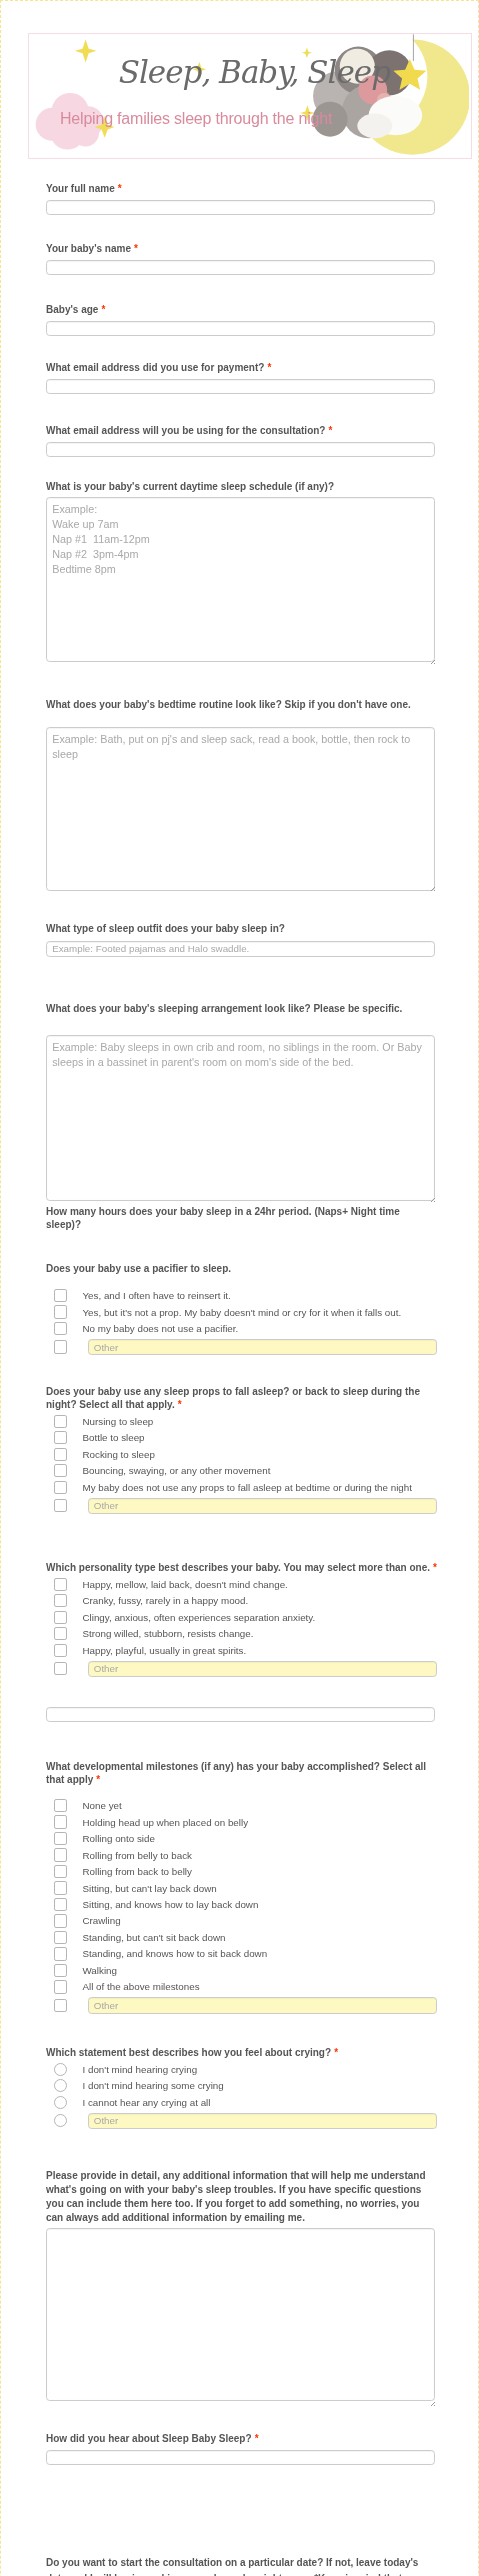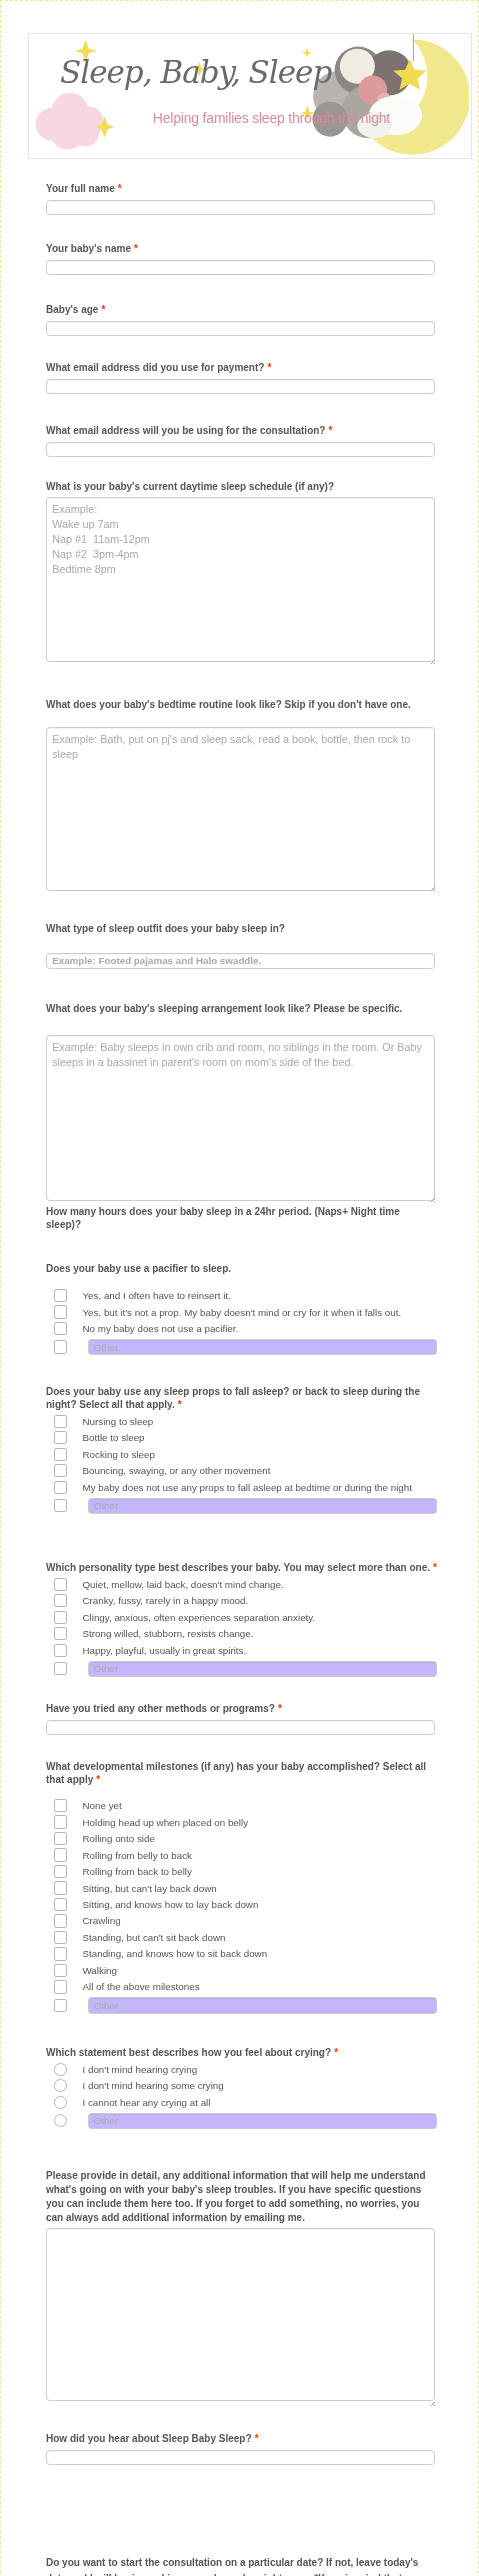--- a/index.html
+++ b/index.html
@@ -3,24 +3,24 @@
 <meta charset="utf-8">
 <style>
   html,body{margin:0;padding:0;background:#fff;}
   #page{position:relative;width:479px;height:3709px;margin:0 auto;background:#fff;
         border:1px dashed #f3e593;box-sizing:border-box;overflow:hidden;
         font-family:"Liberation Sans",sans-serif;}
   
   #banner{position:absolute;left:27px;top:32px;width:442px;height:124px;background:#fff;
           border:0.5px solid #f6dde4;}
   #banner svg{position:absolute;left:0;top:0;}
-  #banner-title{position:absolute;left:31px;top:19.6px;width:330px;text-align:left;
+  #banner-title{position:absolute;left:31px;top:19.6px;width:330px;text-align:right;
       font-family:"DejaVu Serif",serif;font-style:italic;font-size:31px;color:#6a6a6a;letter-spacing:-1px;}
-  #banner-tagline{position:absolute;left:31px;top:76px;width:330px;text-align:right;
-      font-size:14px;color:#d98b9d;letter-spacing:-0.2px;}
+  #banner-tagline{position:absolute;left:31px;top:76px;width:330px;text-align:left;
+      font-size:16px;color:#d98b9d;letter-spacing:-0.2px;}
   
   .q{position:absolute;left:45px;width:391px;color:#555;}
   .lbl{font-weight:bold;font-size:10px;line-height:13px;}
   .lbl .req{color:#ff3200;margin-left:3.1px;}
   .in{display:block;width:389px;height:15.5px;margin-top:4.6px;border:0.5px solid #ccc;border-radius:3.6px;
       background:#fff;box-shadow:inset 0 0.5px 1px rgba(0,0,0,.08);font-size:9.8px;color:#555;
       padding:1px 5.2px;box-sizing:border-box;font-family:"Liberation Sans",sans-serif;}
   .ta{display:block;width:389px;margin-top:4.1px;border:0.5px solid #ccc;border-radius:3.6px;background:#fff;
       box-shadow:inset 0 0.5px 1px rgba(0,0,0,.08);font-size:10.8px;color:#555;padding:4.1px 5.2px;
       box-sizing:border-box;resize:none;font-family:"Liberation Sans",sans-serif;line-height:15px;}
@@ -28,21 +28,21 @@
   .rsz{position:absolute;width:6.2px;height:6.2px;
        background:repeating-linear-gradient(-45deg,#999 0 0.8px,transparent 0.8px 2.6px);
        clip-path:polygon(100% 0,100% 100%,0 100%);}
   .opts{margin-top:4.1px;}
   .opt{display:flex;align-items:center;padding-left:7.7px;margin-bottom:4.1px;height:12.4px;}
   .box,.circ{width:11.3px;height:11.3px;border:1px solid #b5b5b5;background:#fff;flex:none;}
   .box{border-radius:2.1px;}
   .circ{border-radius:50%;}
   .otext{margin-left:15.5px;font-size:9.8px;color:#555;font-weight:normal;}
   .orow{display:flex;align-items:center;padding-left:7.7px;margin-bottom:4.1px;}
-  .oin{margin-left:20.6px;width:389px;height:16.5px;border:0.5px solid #ccc;border-radius:3.6px;background:#c4b5fd;
+  .oin{margin-left:20.6px;width:389px;height:16.5px;border:0.5px solid #ccc;border-radius:3.6px;background:#fef9c3;
        box-shadow:inset 0 0.5px 1px rgba(0,0,0,.08);font-size:9.8px;color:#555;padding:1px 5.2px;
        box-sizing:border-box;font-family:"Liberation Sans",sans-serif;}
 </style>
 </head>
 <body>
 
 <div id="page">
 
   <div id="banner">
     <svg width="440" height="123" viewBox="0 0 855 238">
@@ -126,21 +126,21 @@
   </div>
 
   <div class="q" style="top:697px">
     <div class="lbl">What does your baby's bedtime routine look like? Skip if you don't have one.</div>
     <textarea class="ta" style="height: 164px; margin-top: 16px;" placeholder="Example: Bath, put on pj's and sleep sack, read a book, bottle, then rock to sleep"></textarea>
     <div class="rsz" style="left:383px;top:187px"></div>
   </div>
 
   <div class="q" style="top:921px">
     <div class="lbl">What type of sleep outfit does your baby sleep in?</div>
-    <input class="in" style="margin-top: 18px; font-weight: bold;" type="text" placeholder="Example: Footed pajamas and Halo swaddle.">
+    <input class="in" style="margin-top: 6px;" type="text" placeholder="Example: Footed pajamas and Halo swaddle.">
   </div>
 
   <div class="q" style="top:1001px">
     <div class="lbl">What does your baby's sleeping arrangement look like? Please be specific.</div>
     <textarea class="ta" style="height: 166px; margin-top: 19.6px;" placeholder="Example: Baby sleeps in own crib and room, no siblings in the room. Or Baby sleeps in a bassinet in parent's room on mom's side of the bed."></textarea>
     <div class="rsz" style="left:383px;top:194px"></div>
   </div>
 
   <div class="q" style="top:1204px">
     <div class="lbl">How many hours does your baby sleep in a 24hr period. (Naps+ Night time sleep)?</div>
@@ -196,21 +196,21 @@
           <input class="oin" type="text" placeholder="Other" style="">
         </div>
     </div>
   </div>
 
   <div class="q" style="top:1560px">
     <div class="lbl"><span>Which personality type best describes your baby. You may select more than one.</span><span class="req">*</span></div>
     <div class="opts">
       <div class="opt">
           <span class="box"></span>
-          <span class="otext">Quiet, mellow, laid back, doesn't mind change.</span>
+          <span class="otext">Happy, mellow, laid back, doesn't mind change.</span>
         </div>
       <div class="opt">
           <span class="box"></span>
           <span class="otext">Cranky, fussy, rarely in a happy mood.</span>
         </div>
       <div class="opt">
           <span class="box"></span>
           <span class="otext">Clingy, anxious, often experiences separation anxiety.</span>
         </div>
       <div class="opt">
@@ -222,21 +222,20 @@
           <span class="otext">Happy, playful, usually in great spirits.</span>
         </div>
       <div class="orow">
           <span class="box"></span>
           <input class="oin" type="text" placeholder="Other" style="">
         </div>
     </div>
   </div>
 
   <div class="q" style="top:1701px">
-    <div class="lbl"><span>Have you tried any other methods or programs?</span><span class="req">*</span></div>
     <input class="in" type="text" style="">
   </div>
 
   <div class="q" style="top:1759px">
     <div class="lbl"><span>What developmental milestones (if any) has your baby accomplished? Select all that apply</span><span class="req">*</span></div>
     <div class="opts" style="margin-top:13.4px">
       <div class="opt">
           <span class="box"></span>
           <span class="otext">None yet</span>
         </div>

